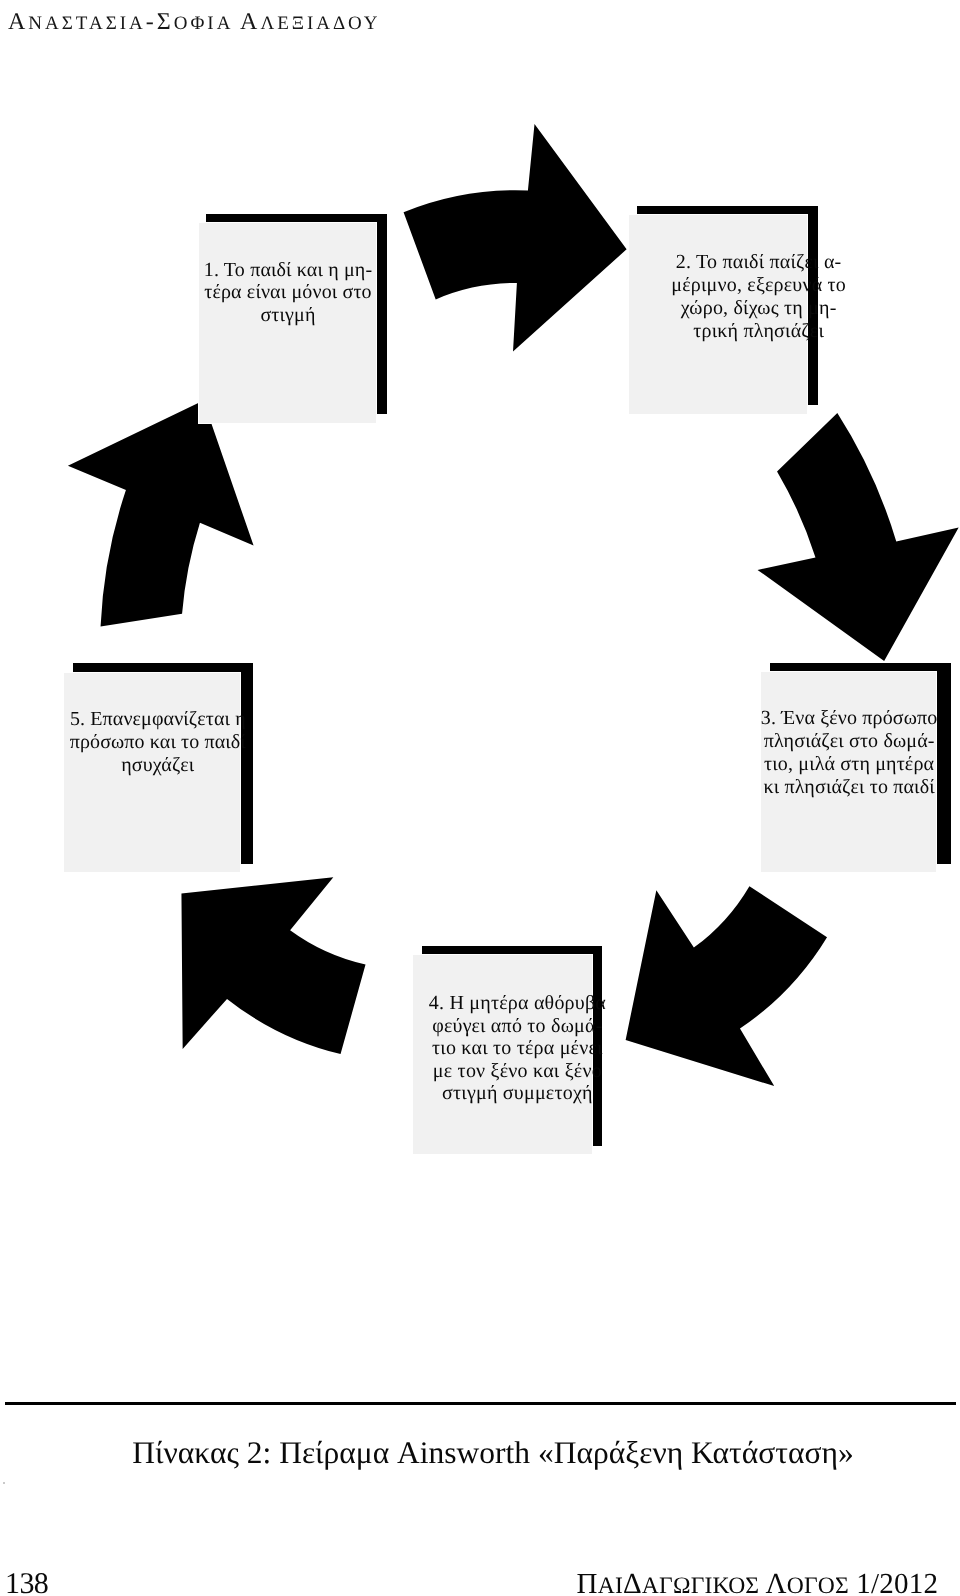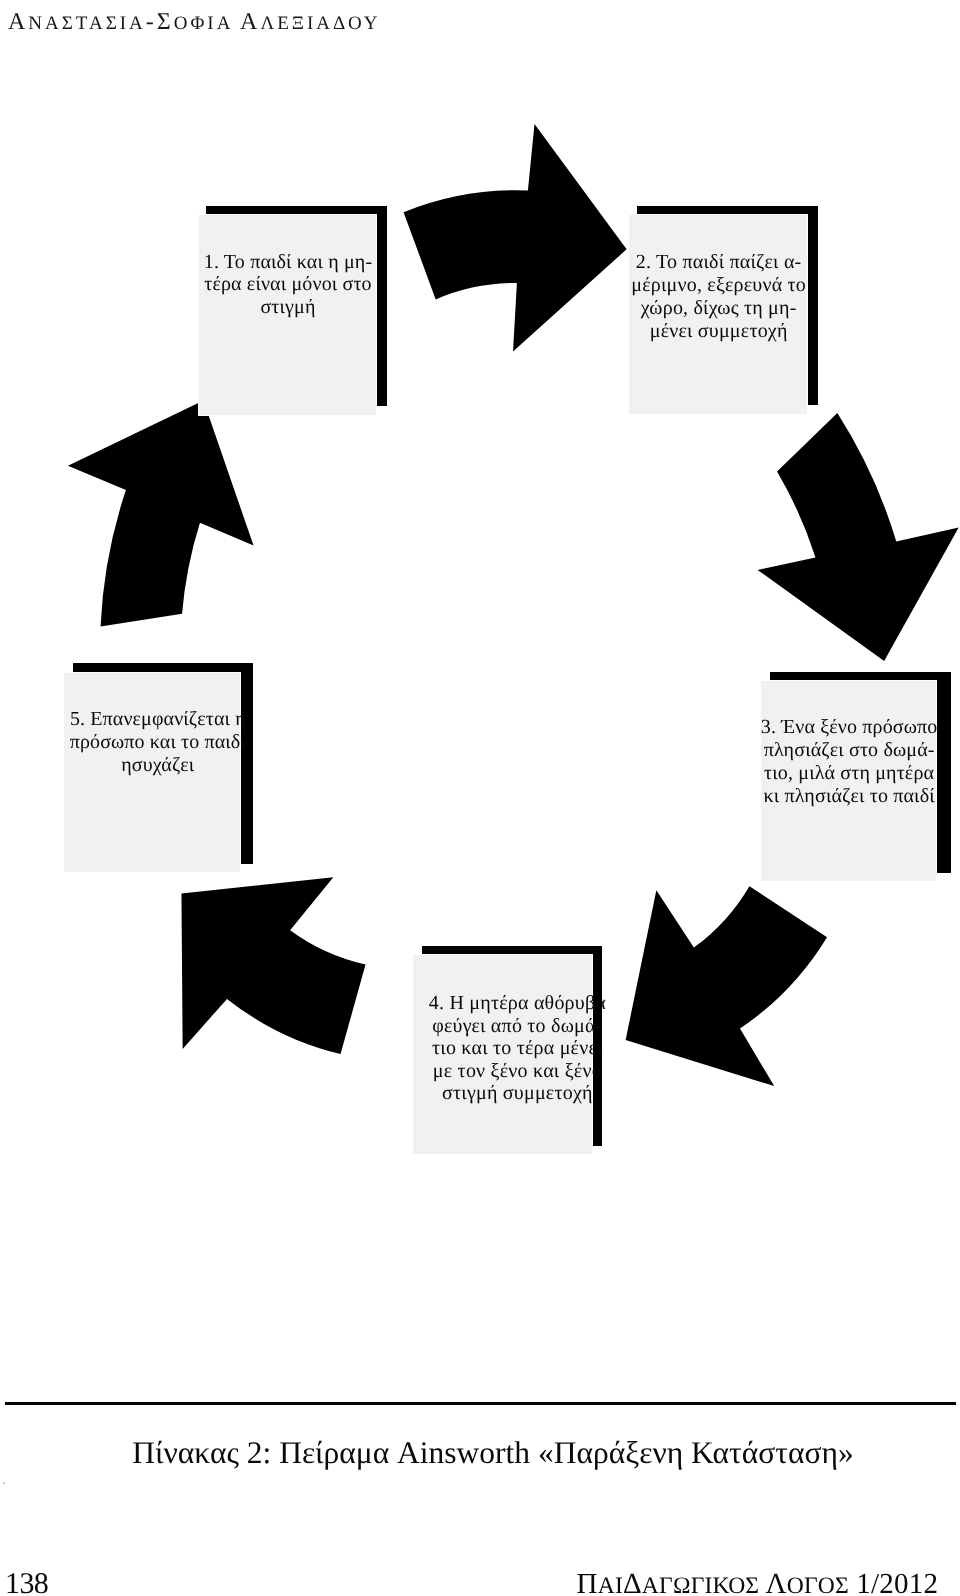--- a/index.html
+++ b/index.html
@@ -43,40 +43,40 @@
 
   <div class="diagram">
     <svg class="arrows" viewBox="0 0 960 1300" width="960" height="1300" id="arrowsvg">
         <path d="M 25.26 98.07 A 295.27 295.27 0 0 1 149.59 76.28 L 156.2 9.7 L 248.3 135.1 L 134.7 237.2 L 138.6 168.8 A 202.49 202.49 0 0 0 57.4 185.2 Z" fill="#000" transform="translate(508.31,244.19) rotate(0) scale(1) translate(-130,-130)"></path>
         <path d="M 11.36 101.84 A 510.6 510.6 0 0 1 151.65 85.34 L 157.67 21.7 L 261.71 133.73 L 135.96 226.08 L 142.0 167.12 A 428.7 428.7 0 0 0 48.27 177.17 Z" fill="#000" transform="translate(847.11,534.61) rotate(72.05) scale(1) translate(-130,-130)"></path>
         <path d="M 25.26 98.07 A 295.27 295.27 0 0 1 149.59 76.28 L 156.2 9.7 L 248.3 135.1 L 134.7 237.2 L 138.6 168.8 A 202.49 202.49 0 0 0 57.4 185.2 Z" fill="#000" transform="translate(723.82,973.72) rotate(143.55) scale(1) translate(-130,-130)"></path>
         <path d="M 25.26 98.07 A 295.27 295.27 0 0 1 149.59 76.28 L 156.2 9.7 L 248.3 135.1 L 134.7 237.2 L 138.6 168.8 A 202.49 202.49 0 0 0 57.4 185.2 Z" fill="#000" transform="translate(274.35,966.82) rotate(215.85) scale(1) translate(-130,-130)"></path>
         <path d="M 11.36 101.84 A 510.6 510.6 0 0 1 151.65 85.34 L 157.67 21.7 L 261.71 133.73 L 135.96 226.08 L 142.0 167.12 A 428.7 428.7 0 0 0 48.27 177.17 Z" fill="#000" transform="translate(161.57,523.23) rotate(287.23) scale(0.9834) translate(-130,-130)"></path>
       </svg>
     <div id="boxholder">
-        <div class="nodebox" style="left: 0px; top: 0px; width: 960px; height: 1300px;">
+        <div class="nodebox" style="left: 0px; top: 8px; width: 960px; height: 1300px;">
           <div class="shadow" style="left: 206.4px; top: 206px; width: 180.2px; height: 200.4px;"></div>
           <div class="face" style="left: 198px; top: 214.4px; width: 177.2px; height: 199.4px;"></div>
           <div class="txt" style="left: 199.4px; top: 250.6px; width: 177.2px; line-height: 22.7px; letter-spacing: 0.15px;">
             <div>1. Το παιδί και η μη-</div>
             <div>τέρα είναι μόνοι στο</div>
             <div>στιγμή</div>
           </div>
         </div>
         <div class="nodebox" style="left: 0px; top: 0px; width: 960px; height: 1300px;">
           <div class="shadow" style="left: 637.3px; top: 205.8px; width: 180.6px; height: 199.7px;"></div>
           <div class="face" style="left: 628.2px; top: 214.4px; width: 178.1px; height: 198.7px;"></div>
-          <div class="txt" style="left: 629.6px; top: 250.8px; width: 178.1px; line-height: 22.9px; letter-spacing: 0.2px;">
+          <div class="txt" style="left: 629.6px; top: 250.8px; width: 178.1px; line-height: 22.9px; letter-spacing: 0.2px; padding-left: 40px;">
             <div>2. Το παιδί παίζει α-</div>
             <div>μέριμνο, εξερευνά  το</div>
             <div>χώρο, δίχως τη μη-</div>
-            <div>μένει συμμετοχή</div>
+            <div>τρική πλησιάζει</div>
           </div>
         </div>
-        <div class="nodebox" style="left: 0px; top: 9px; width: 960px; height: 1300px;">
+        <div class="nodebox" style="left: 0px; top: 0px; width: 960px; height: 1300px;">
           <div class="shadow" style="left: 770.4px; top: 662.9px; width: 180.3px; height: 201.4px;"></div>
           <div class="face" style="left: 759.8px; top: 670.9px; width: 175.3px; height: 200.4px;"></div>
           <div class="txt" style="left: 760px; top: 707.3px; width: 178.3px; line-height: 23px; letter-spacing: 0.15px;">
             <div>3. Ένα ξένο πρόσωπο</div>
             <div>πλησιάζει στο δωμά-</div>
             <div>τιο, μιλά στη μητέρα</div>
             <div>κι πλησιάζει το  παιδί</div>
           </div>
         </div>
         <div class="nodebox" style="left: 0px; top: 0px; width: 960px; height: 1300px;">

